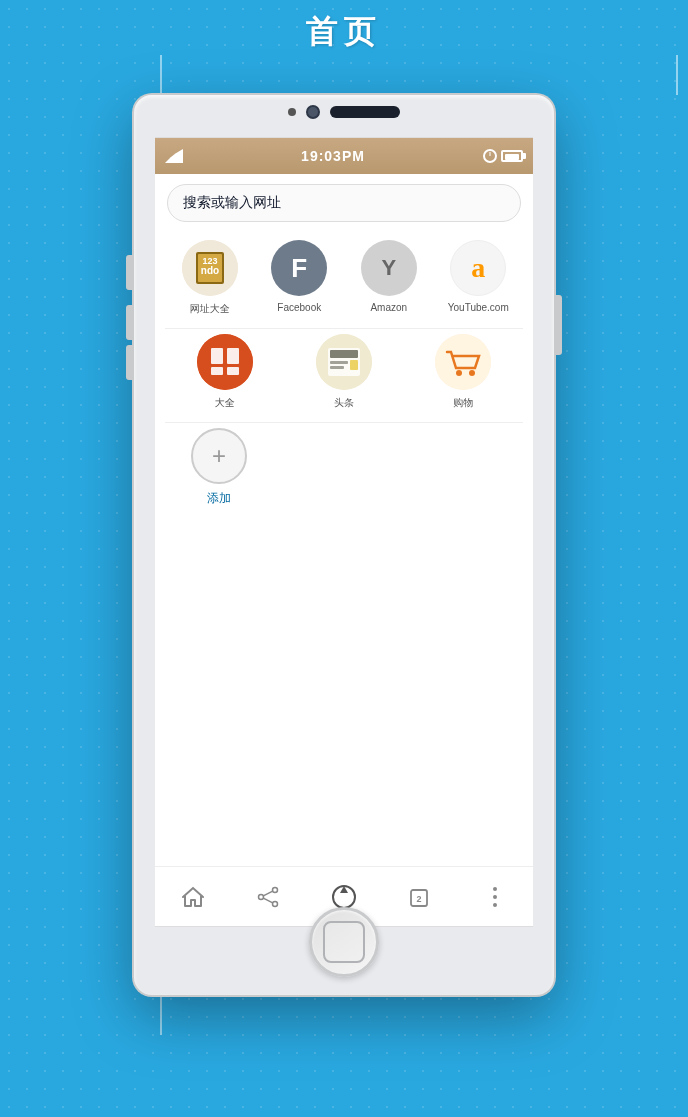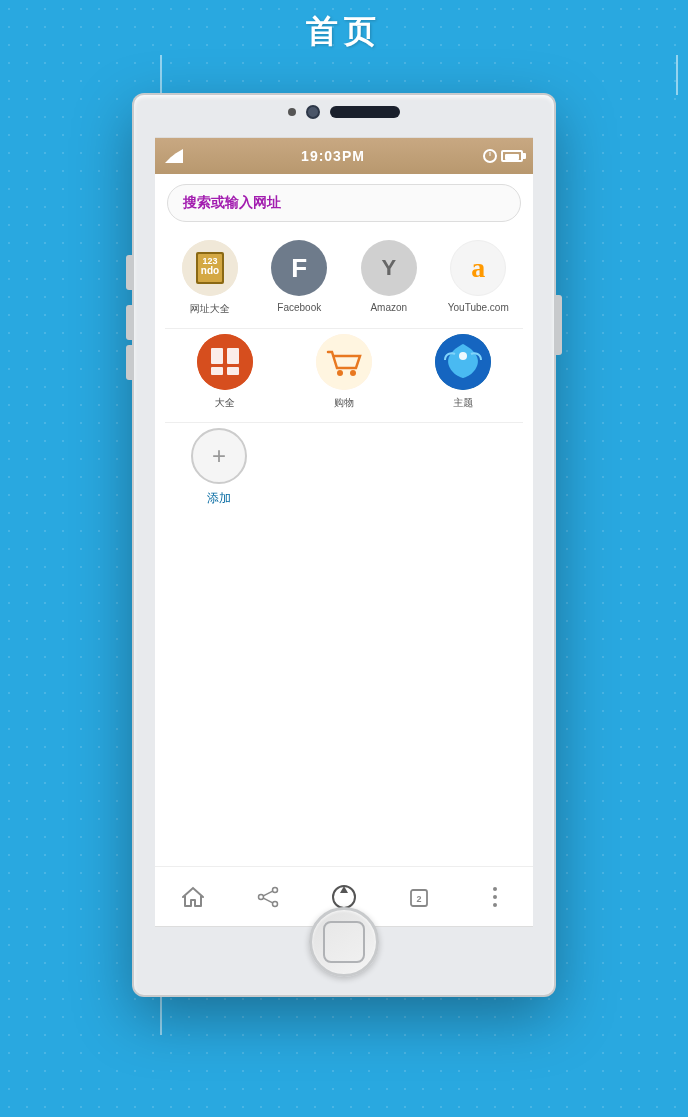--- a/index.html
+++ b/index.html
@@ -58,21 +58,21 @@
 
     
     .phone-frame {
       position: absolute;
       top: 95px;
       left: 50%;
       transform: translateX(-50%);
       width: 420px;
       height: 900px;
       background: #e8eaed;
-      border-radius: 10px;
+      border-radius: 18px;
       box-shadow: 
         0 0 0 2px #c8cacc,
         0 20px 60px rgba(0,0,0,0.35),
         inset 0 2px 4px rgba(255,255,255,0.8);
     }
 
     
     .phone-frame::before {
       content: '';
       position: absolute;
@@ -230,22 +230,21 @@
       border: 1px solid #ddd;
       border-radius: 20px;
       display: flex;
       align-items: center;
       padding: 0 15px;
       background: #fafafa;
     }
 
     .search-placeholder {
       font-size: 14px;
-      color: #a21caf;
-      font-weight: bold;
+      color: #0f172a;
     }
 
     
     .app-grid {
       padding: 8px 10px;
     }
 
     .app-row {
       display: flex;
       justify-content: space-around;
@@ -508,47 +507,48 @@
               <circle cx="28" cy="28" r="28" fill="#d64e1e"></circle>
               <rect x="14" y="14" width="12" height="16" rx="1" fill="#fff" opacity="0.9"></rect>
               <rect x="30" y="14" width="12" height="16" rx="1" fill="#fff" opacity="0.9"></rect>
               <rect x="14" y="33" width="12" height="8" rx="1" fill="#fff" opacity="0.9"></rect>
               <rect x="30" y="33" width="12" height="8" rx="1" fill="#fff" opacity="0.9"></rect>
             </svg>
           </div>
           <span class="app-label">大全</span>
         </div>
 
+        <div class="app-item">
+          <div class="app-icon icon-toutiao">
+            <svg viewBox="0 0 56 56" width="56" height="56">
+              <circle cx="28" cy="28" r="28" fill="#f0ead0"></circle>
+
+              <rect x="12" y="14" width="32" height="28" rx="2" fill="#fff" opacity="0.8"></rect>
+              <rect x="14" y="16" width="28" height="8" rx="1" fill="#4a4a3a" opacity="0.7"></rect>
+              <rect x="14" y="27" width="18" height="3" rx="1" fill="#4a4a3a" opacity="0.5"></rect>
+              <rect x="14" y="32" width="14" height="3" rx="1" fill="#4a4a3a" opacity="0.5"></rect>
+              <rect x="34" y="26" width="8" height="10" rx="1" fill="#e8c840" opacity="0.8"></rect>
+            </svg>
+          </div>
+          <span class="app-label">头条</span>
+        </div>
 
         <div class="app-item">
           <div class="app-icon icon-gouwu">
             <svg viewBox="0 0 56 56" width="56" height="56">
               <circle cx="28" cy="28" r="28" fill="#fff5e0"></circle>
 
               <path d="M12 18 L16 18 L21 34 L40 34 L44 22 L18 22" stroke="#e87820" stroke-width="2.5" fill="none" stroke-linecap="round"></path>
               <circle cx="24" cy="39" r="3" fill="#e87820"></circle>
               <circle cx="37" cy="39" r="3" fill="#e87820"></circle>
             </svg>
           </div>
           <span class="app-label">购物</span>
         </div>
 
-        <div class="app-item">
-          <div class="app-icon icon-zhuti">
-            <svg viewBox="0 0 56 56" width="56" height="56">
-              <circle cx="28" cy="28" r="28" fill="#1565c0"></circle>
-
-              <path d="M28 10 C20 14, 10 22, 14 32 C18 42, 28 44, 28 44 C28 44, 38 42, 42 32 C46 22, 36 14, 28 10Z" fill="#4fc3f7" opacity="0.9"></path>
-              <path d="M20 20 C16 18, 10 20, 10 26" stroke="#81d4fa" stroke-width="2" fill="none"></path>
-              <path d="M36 20 C40 18, 46 20, 46 26" stroke="#81d4fa" stroke-width="2" fill="none"></path>
-              <circle cx="28" cy="22" r="4" fill="#fff" opacity="0.9"></circle>
-            </svg>
-          </div>
-          <span class="app-label">主题</span>
-        </div>
 
       </div>
 
       <div class="app-row app-row-add">
         <div class="add-item">
           <div class="add-icon">
             <span>+</span>
           </div>
           <span class="add-label">添加</span>
         </div>

